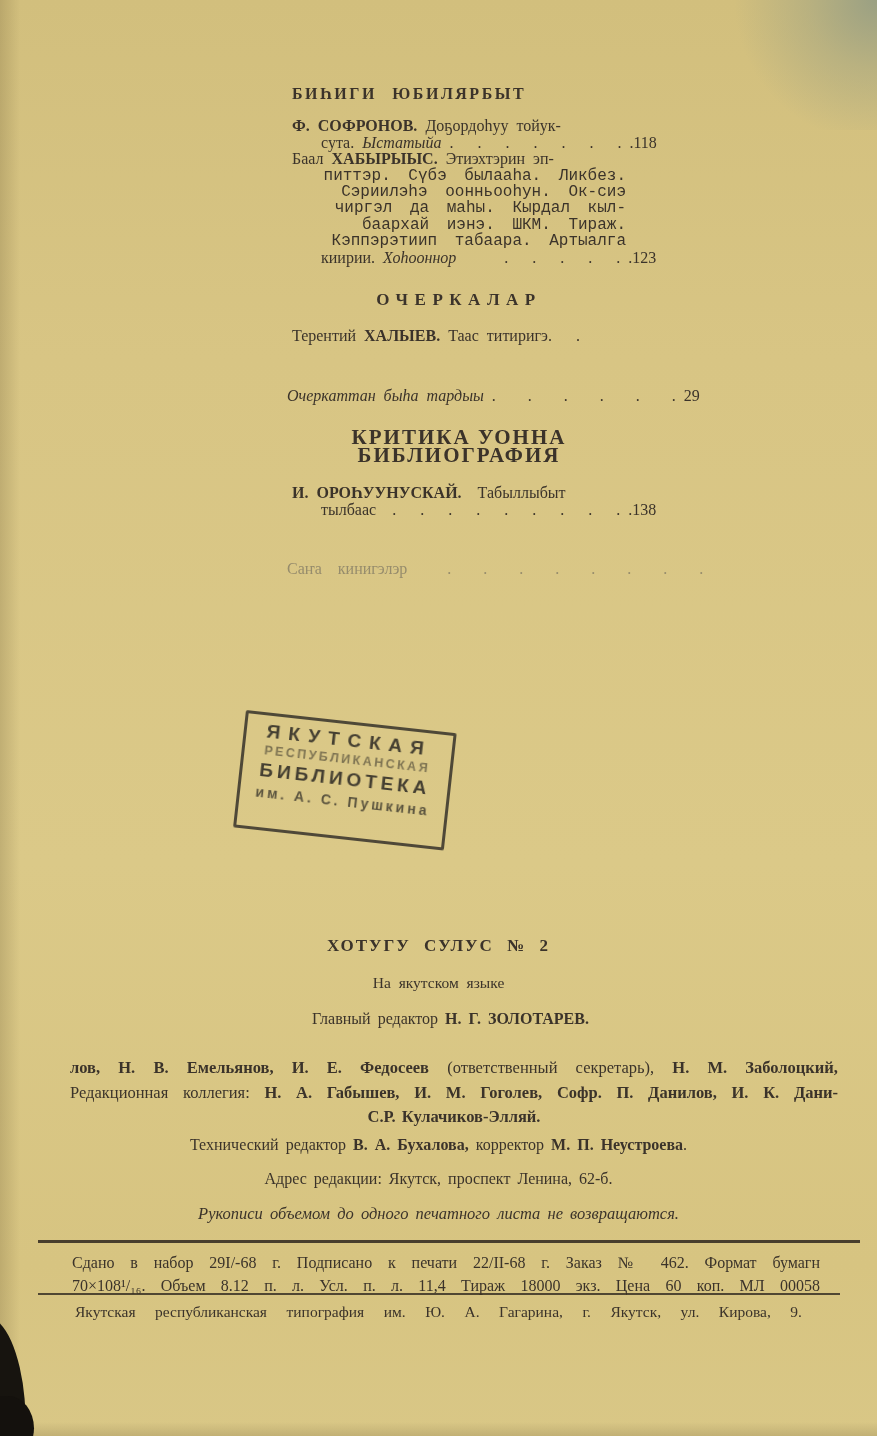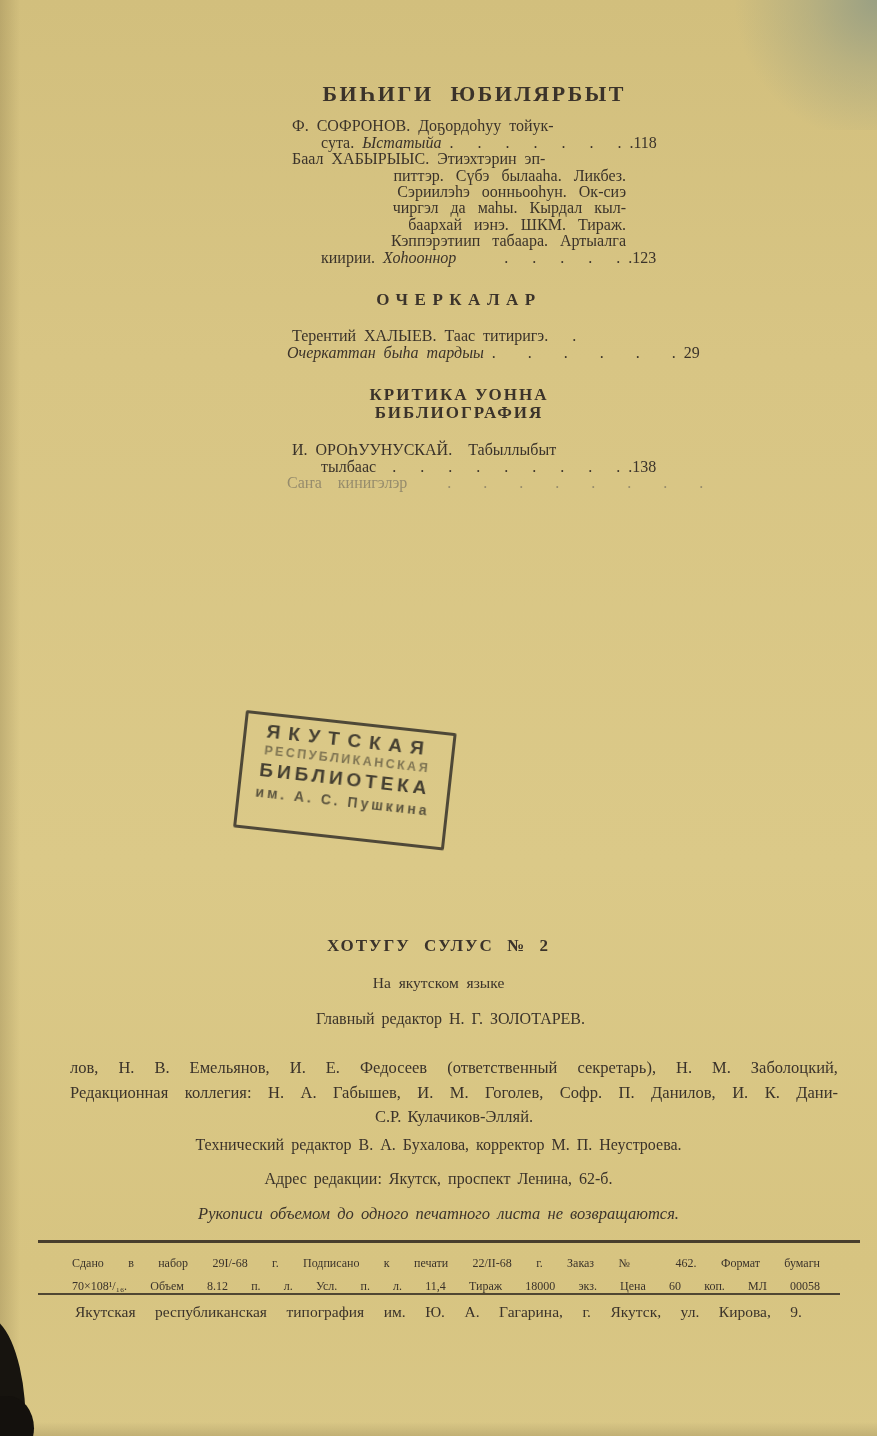--- a/index.html
+++ b/index.html
@@ -14,30 +14,30 @@
     background:linear-gradient(0deg,rgba(88,72,38,.18),rgba(88,72,38,0));}
   .corner-tr{position:absolute;right:0;top:0;width:190px;height:130px;
     background:radial-gradient(circle at 100% 0%,#9aa083 0%,rgba(154,160,131,.45) 30%,rgba(154,160,131,0) 62%);}
   .ink-stain{position:absolute;left:-20px;top:1318px;width:44px;height:150px;background:#17140f;
     border-radius:36% 64% 55% 45% / 25% 55% 45% 60%;transform:rotate(-5deg);}
   .ink-stain2{position:absolute;left:-14px;top:1396px;width:48px;height:60px;background:#14110d;
     border-radius:30% 70% 60% 40%;}
 
   
   .toc{position:absolute;left:292px;top:86px;width:334px;font-size:16px;line-height:16.4px;}
-  .toc-h1{font-size:22px;font-weight:bold;text-align:right;letter-spacing:2.5px;word-spacing:9px;margin:0 0 16px 0;}
+  .toc-h1{font-size:16px;font-weight:bold;text-align:left;letter-spacing:2.5px;word-spacing:9px;margin:0 0 16px 0;}
   .line{white-space:nowrap;word-spacing:4px;}
   .ind{padding-left:29px;text-align:right;}
-  .ws{word-spacing:8px;}
-  .b{font-weight:normal;}
+  .ws{word-spacing:8px;font-family:Liberation Mono, monospace;}
+  .b{font-weight:bold;}
   .i{font-style:italic;}
   .pre{white-space:pre;}
   .sec2{font-size:17px;font-weight:bold;text-align:center;letter-spacing:6.5px;margin:26px 0 20px 0;}
-  .sec3{font-size:17px;font-weight:bold;text-align:center;letter-spacing:2px;line-height:17.5px;margin:25px 0 21px 0;}
-  .outdent{margin-left:-5px;}
+  .sec3{font-size:21px;font-weight:bold;text-align:center;letter-spacing:2px;line-height:17.5px;margin:25px 0 21px 0;}
+  .outdent{margin-left:-5px;margin-top:43px;}
   .faded{color:#968c6c;}
 
   
   .stamp{position:absolute;left:246px;top:710px;width:206px;height:112px;
     border:3px solid rgba(48,44,38,.82);border-radius:2px;transform:rotate(6.3deg);
     transform-origin:top left;color:rgba(48,44,38,.88);text-align:center;
     font-family:"Liberation Sans",sans-serif;font-weight:bold;filter:blur(.35px);}
   .stamp-l1{margin-top:5px;font-size:19px;letter-spacing:8px;}
   .stamp-l2{margin-top:1px;font-size:12.5px;letter-spacing:2.5px;opacity:.62;}
   .stamp-l3{margin-top:2px;font-size:19px;letter-spacing:4px;}
@@ -48,21 +48,21 @@
   .journal{top:936px;font-size:17px;font-weight:bold;letter-spacing:2px;word-spacing:7px;}
   .lang{top:974px;font-size:15.5px;word-spacing:4px;}
   .chief{top:1010px;font-size:16px;word-spacing:3px;padding-left:12px;}
   .board{position:absolute;left:70px;top:1056px;width:768px;font-size:16.5px;line-height:24.5px;word-spacing:2px;}
   .jl{text-align:justify;text-align-last:justify;}
   .cl{text-align:center;}
   .tech{top:1136px;font-size:16px;word-spacing:3px;}
   .addr{top:1170px;font-size:16px;word-spacing:3px;}
   .note{top:1204px;font-size:16.5px;font-style:italic;word-spacing:3px;}
   .rule1{position:absolute;left:38px;top:1240px;width:822px;height:3px;background:rgba(56,48,36,.9);}
-  .colophon{position:absolute;left:72px;top:1252px;width:748px;font-size:12px;line-height:22.5px;}
+  .colophon{position:absolute;left:72px;top:1252px;width:748px;font-size:16px;line-height:22.5px;}
   .rule2{position:absolute;left:38px;top:1293px;width:802px;height:2px;background:rgba(56,48,36,.85);}
   .printer{position:absolute;left:75px;top:1303px;width:727px;font-size:15.5px;text-align:justify;text-align-last:justify;}
 </style>
 </head>
 <body>
 
 <div class="page">
 
   <div class="edge-left"></div>
   <div class="edge-bottom"></div>

